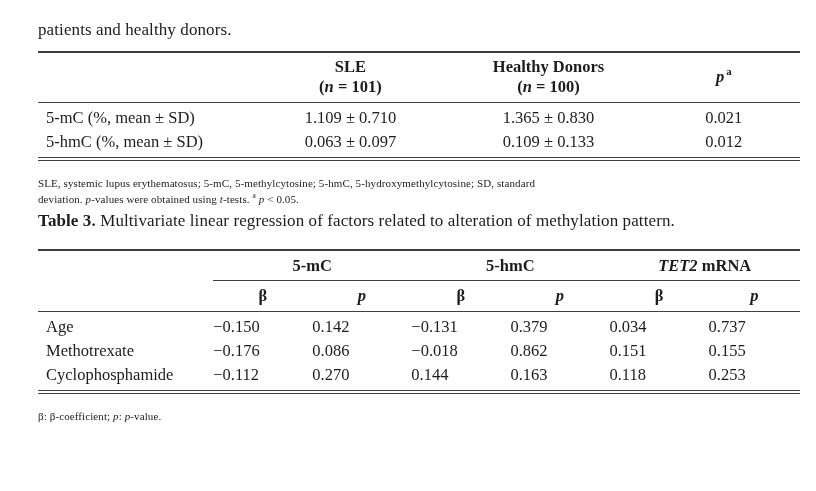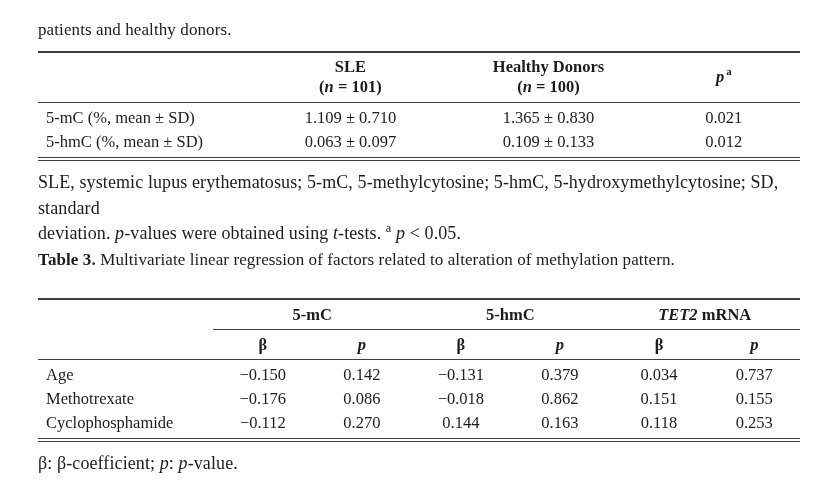--- a/index.html
+++ b/index.html
@@ -27,21 +27,21 @@
     letter-spacing:0.1px;
   }
   .caption b{font-weight:bold;}
   
   table{
     width:100%;
     border-collapse:collapse;
     table-layout:fixed;
   }
   .t2{margin-top:7px;font-size:16.5px;}
-  .t3{margin-top:24px;font-size:16.5px;}
+  .t3{margin-top:15px;font-size:16.5px;}
   td{padding:0;}
   .t2 thead td{
     border-top:2.5px solid var(--rule);
     border-bottom:1.5px solid var(--rule);
     font-weight:bold;
     text-align:center;
     vertical-align:middle;
     padding:4px 0 5px 0;
     line-height:1.22;
   }
@@ -67,34 +67,33 @@
   }
   .t3 tr.spanner td.span2{border-bottom:1.5px solid var(--rule);}
   .t3 tr.subhead td{
     border-bottom:1.5px solid var(--rule);
     font-weight:bold;
     text-align:center;
     padding:5px 0 5px 0;
     line-height:1.2;
   }
   .t3 tbody td{
-    text-align:center;
     line-height:1.33;
     padding:1px 0;
   }
   .t3 tbody tr.first td{padding-top:4px;}
   .t3 tbody tr.last td{
     border-bottom:4px double var(--rule);
     padding-bottom:4px;
   }
   
   .footnote{
-    font-size:18px;
+    font-size:11px;
     line-height:1.42;
-    margin-top:9px;
+    margin-top:15px;
     letter-spacing:0.1px;
   }
   .it{font-style:italic;}
   sup.fn{font-size:68%;vertical-align:super;line-height:0;}
   .hdr-p{font-style:italic;font-weight:bold;}
   .hdr-p sup{font-size:66%;vertical-align:super;font-style:normal;font-weight:bold;line-height:0;margin-left:2px;}
   .gap-t3{}
 </style>
 </head>
 <body>

